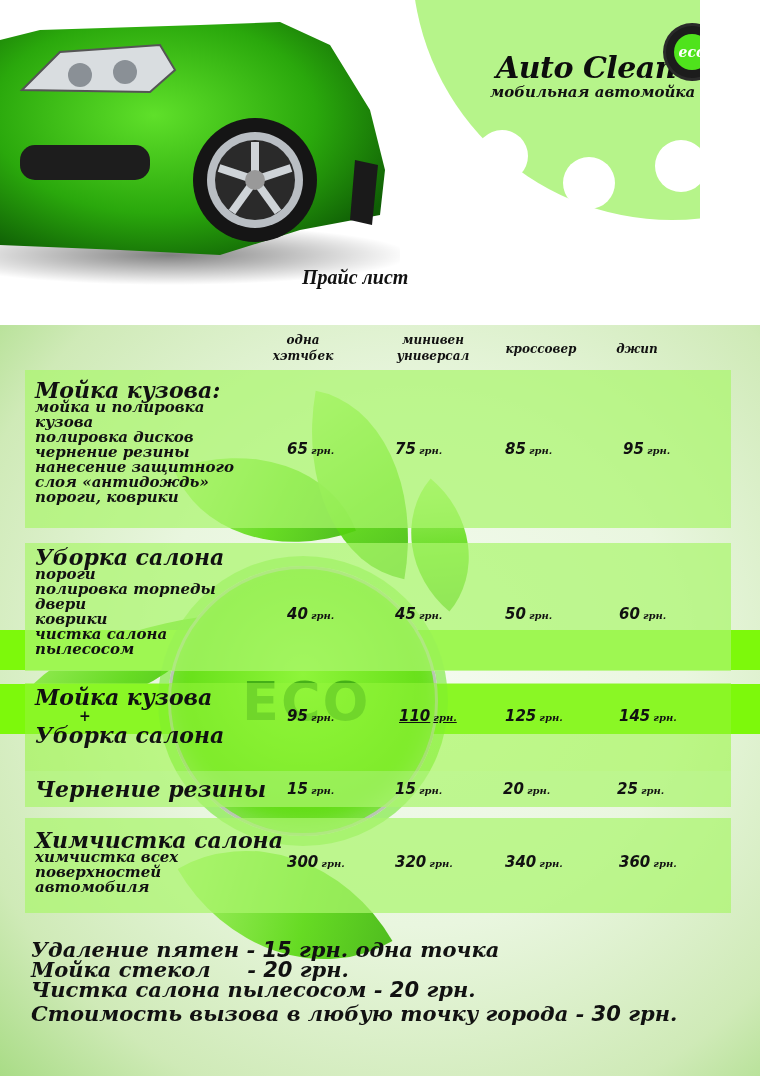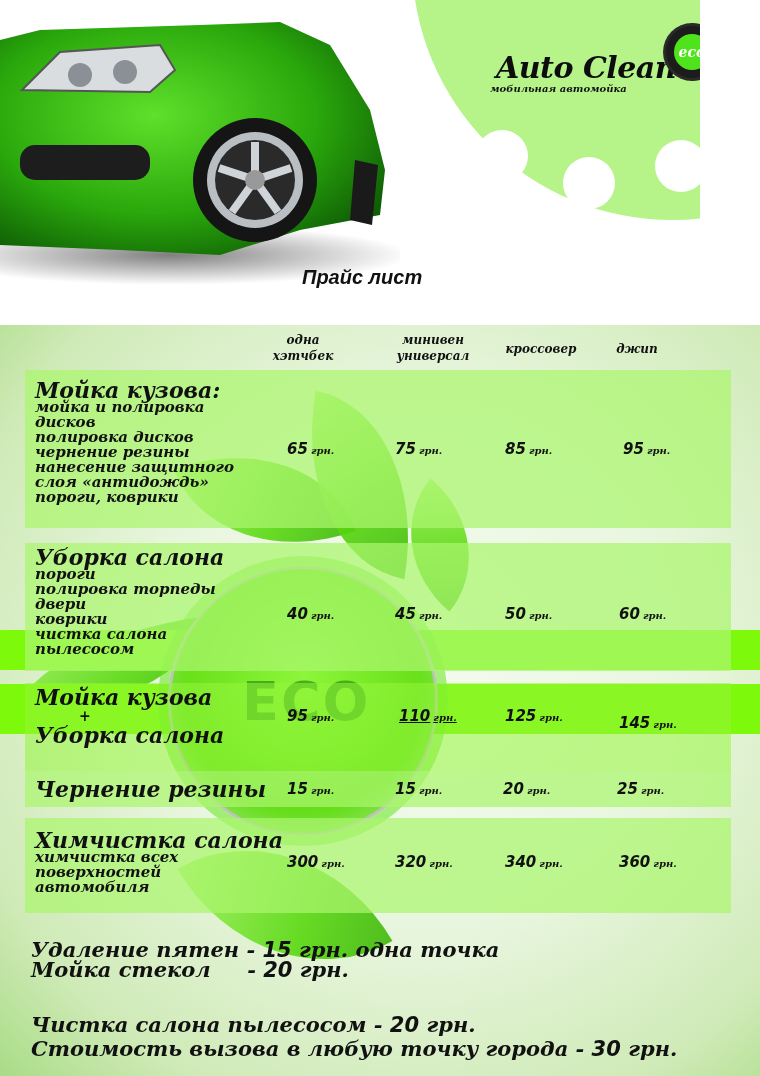--- a/index.html
+++ b/index.html
@@ -7,26 +7,26 @@
   body { position: relative; font-family: "DejaVu Serif", serif; background: #ffffff; color: #111; }
 
   
   .header { position: absolute; left: 0; top: 0; width: 700px; height: 325px; background: #ffffff; overflow: hidden; }
   .eco-disc { position: absolute; left: 412px; top: -300px; width: 520px; height: 520px; border-radius: 50%; background: #b6f48a; }
   .dot { position: absolute; border-radius: 50%; background: #ffffff; }
   .car { position: absolute; left: 0; top: 0; width: 400px; height: 300px; }
 
   .brand { position: absolute; left: 496px; top: 50px; }
   .brand-title { font-family: "DejaVu Serif", serif; font-weight: bold; font-style: italic; font-size: 30px; color: #0d0d0d; letter-spacing: -0.5px; }
-  .brand-sub { font-family: "DejaVu Serif", serif; font-weight: bold; font-style: italic; font-size: 10px; color: #111; margin-top: -2px; margin-left: -6px; }
+  .brand-sub { font-family: "DejaVu Serif", serif; font-weight: bold; font-style: italic; font-size: 15px; color: #111; margin-top: -2px; margin-left: -6px; }
   .badge { position: absolute; left: 666px; top: 26px; width: 52px; height: 52px; border-radius: 50%; background: #1c1c1c;
            box-shadow: 0 0 0 3px #2a2a2a; display: flex; align-items: center; justify-content: center; }
   .badge-inner { width: 36px; height: 36px; border-radius: 50%; background: #4fe31c; color: #fff; font-family: "DejaVu Serif", serif;
                  font-style: italic; font-weight: bold; font-size: 14px; display: flex; align-items: center; justify-content: center; }
-  .price-title { position: absolute; left: 302px; top: 266px; font-family: Liberation Sans, sans-serif; font-weight: bold; font-style: italic; font-size: 20px; color: #111; }
+  .price-title { position: absolute; left: 302px; top: 266px; font-family: Liberation Serif, serif; font-weight: bold; font-style: italic; font-size: 20px; color: #111; }
 
   
   .body-bg { position: absolute; left: 0; top: 325px; width: 760px; height: 751px;
     background: radial-gradient(ellipse at 55% 45%, #f4fbef 0%, #e9f6df 45%, #cfeab7 80%, #a9dc86 100%); }
 
   .leaf { position: absolute; background: linear-gradient(135deg, #9ef05a, #58d80f 60%, #3fb70a); opacity: 0.9; }
   .band { position: absolute; left: 0; width: 760px; background: #7df90b; }
   .eco-ring { position: absolute; left: 168px; top: 566px; width: 270px; height: 270px; border-radius: 50%;
     background: radial-gradient(circle at 50% 40%, #8ef53a 0%, #5fdc12 70%, #4cc80a 100%);
     border: 3px solid #b9c7b0; box-shadow: 0 0 0 10px rgba(100,230,30,0.55), inset 0 -10px 20px rgba(255,255,255,0.25); }
@@ -126,21 +126,21 @@
 </div>
 <div class="col-head" style="left:612px;width:50px;top:341px;">
   <div>джип</div>
 </div>
 
 <div class="row" style="top:370px;height:158px;">
   <div class="row-bg"></div>
   <div class="label" style="top:10px;">
     <div class="title">Мойка кузова:</div>
     <div class="sub">мойка и полировка</div>
-    <div class="sub">дисков</div>
+    <div class="sub">кузова</div>
     <div class="sub">полировка дисков</div>
     <div class="sub">чернение резины</div>
     <div class="sub">нанесение защитного</div>
     <div class="sub">слоя «антидождь»</div>
     <div class="sub">пороги, коврики</div>
   </div>
   <div class="price" style="left:262px;top:70px;"><span>65</span><span class="cur">грн.</span></div>
   <div class="price" style="left:370px;top:70px;"><span>75</span><span class="cur">грн.</span></div>
   <div class="price" style="left:480px;top:70px;"><span>85</span><span class="cur">грн.</span></div>
   <div class="price" style="left:598px;top:70px;"><span>95</span><span class="cur">грн.</span></div>
@@ -166,21 +166,21 @@
 <div class="row" style="top:683px;height:88px;">
   <div class="row-bg" style="background:rgba(150,245,60,0.55);"></div>
   <div class="label" style="top:4px;">
     <div class="title">Мойка кузова</div>
     <div class="title" style="padding-left:44px;font-size:14px;line-height:18px;">+</div>
     <div class="title">Уборка салона</div>
   </div>
   <div class="price" style="left:262px;top:24px;"><span>95</span><span class="cur">грн.</span></div>
   <div class="price" style="left:374px;top:24px;text-decoration:underline;"><span>110</span><span class="cur">грн.</span></div>
   <div class="price" style="left:480px;top:24px;"><span>125</span><span class="cur">грн.</span></div>
-  <div class="price" style="left:594px;top:31px;"><span>145</span><span class="cur">грн.</span></div>
+  <div class="price" style="left:594px;top:24px;"><span>145</span><span class="cur">грн.</span></div>
 </div>
 
 <div class="row" style="top:771px;height:36px;">
   <div class="row-bg"></div>
   <div class="label" style="top:8px;">
     <div class="title">Чернение резины</div>
   </div>
   <div class="price" style="left:262px;top:9px;"><span>15</span><span class="cur">грн.</span></div>
   <div class="price" style="left:370px;top:9px;"><span>15</span><span class="cur">грн.</span></div>
   <div class="price" style="left:478px;top:9px;"><span>20</span><span class="cur">грн.</span></div>
@@ -197,15 +197,15 @@
   </div>
   <div class="price" style="left:262px;top:35px;"><span>300</span><span class="cur">грн.</span></div>
   <div class="price" style="left:370px;top:35px;"><span>320</span><span class="cur">грн.</span></div>
   <div class="price" style="left:480px;top:35px;"><span>340</span><span class="cur">грн.</span></div>
   <div class="price" style="left:594px;top:35px;"><span>360</span><span class="cur">грн.</span></div>
 </div>
 
 <div class="extras">
   <div style="white-space:pre;"><span>Удаление пятен - </span><span class="num">15</span><span> грн. одна точка</span></div>
   <div style="white-space:pre;"><span>Мойка стекол     - </span><span class="num">20</span><span> грн.</span></div>
-  <div style="white-space:pre;margin-top:35px;"><span>Чистка салона пылесосом - </span><span class="num">20</span><span> грн.</span></div>
+  <div style="white-space:pre;"><span>Чистка салона пылесосом - </span><span class="num">20</span><span> грн.</span></div>
   <div class="line-gap" style="white-space:pre;"><span>Стоимость вызова в любую точку города - </span><span class="num">30</span><span> грн.</span></div>
 </div>
 
 </body></html>

